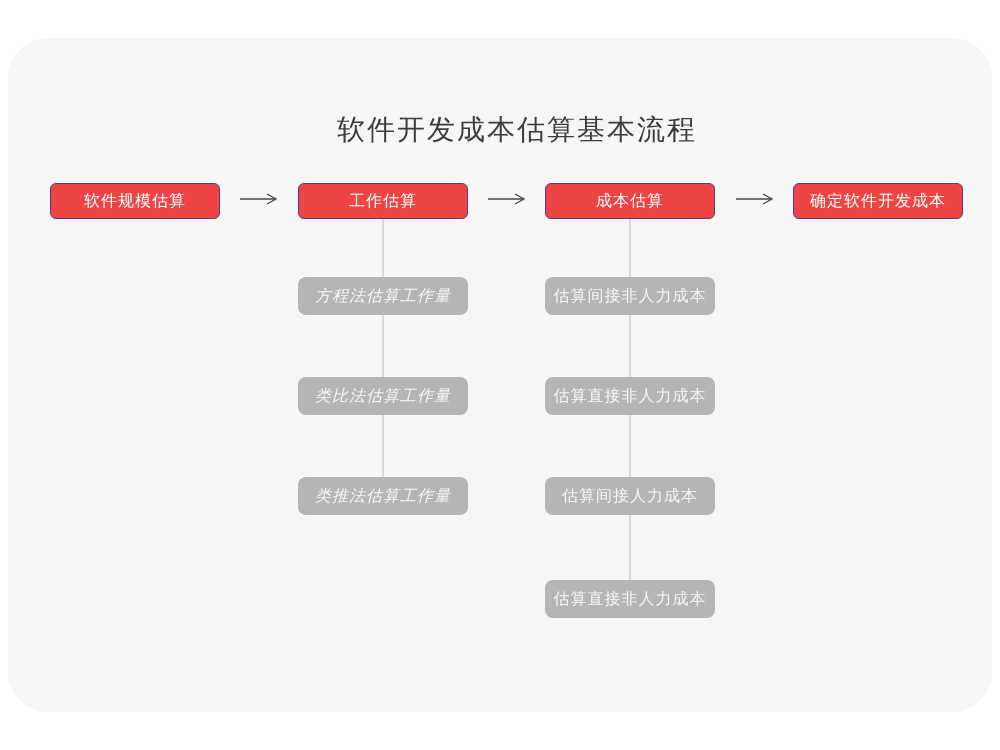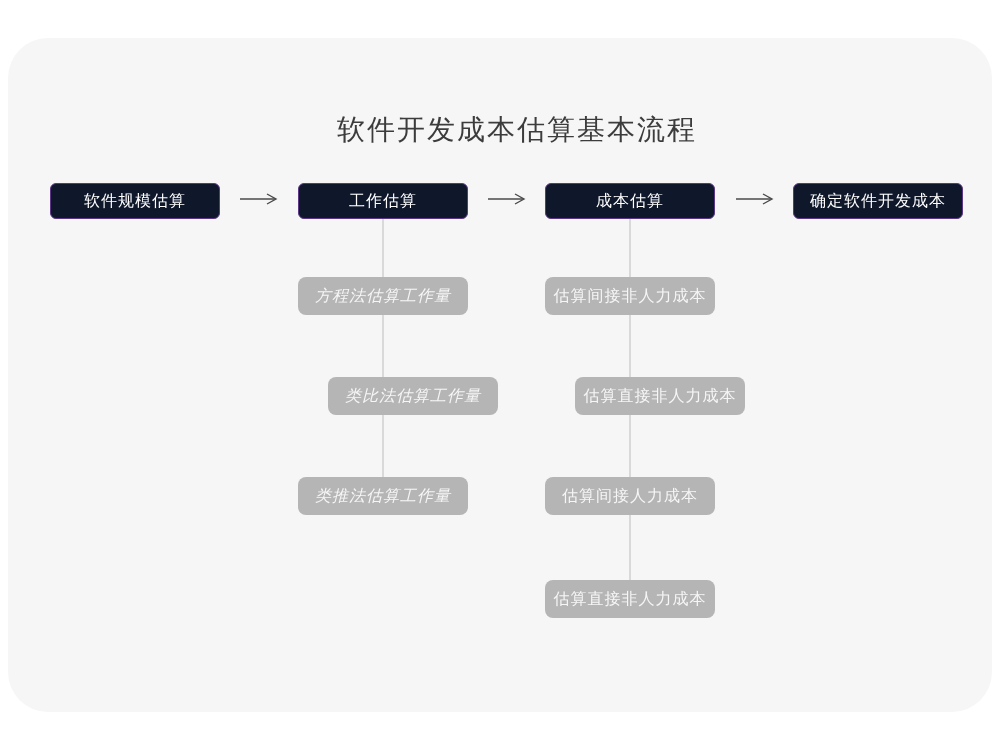--- a/index.html
+++ b/index.html
@@ -43,39 +43,39 @@
     display: flex;
     align-items: center;
     justify-content: center;
     font-size: 16px;
     letter-spacing: 1px;
     border-radius: 6px;
   }
   .node.main {
     height: 36px;
     top: 145px;               
-    background: #0f172a;
+    background: #ef4444;
     border: 1px solid #5c3786;
     color: #ffffff;
   }
   .node.sub {
     height: 38px;
     background: #b5b5b5;
     border-radius: 8px;
     color: #f6f6f6;
   }
   .step-0 { left: 42px; }
   .step-1 { left: 290px; }
   .step-2 { left: 537px; }
   .step-3 { left: 785px; }
 
   .sub-col-1 { left: 290px; font-style: italic; }
   .sub-col-2 { left: 537px; }
   .row-0 { top: 239px; }      
-  .row-1 { top: 339px; margin-left: 30px; }      
+  .row-1 { top: 339px; }      
   .row-2 { top: 439px; }      
   .row-3 { top: 542px; }      
 
   .vline {
     position: absolute;
     width: 2px;
     background: #d9d9d9;
   }
   .vline-1 { left: 374px; top: 180px; height: 278px; }
   .vline-2 { left: 621px; top: 180px; height: 382px; }

